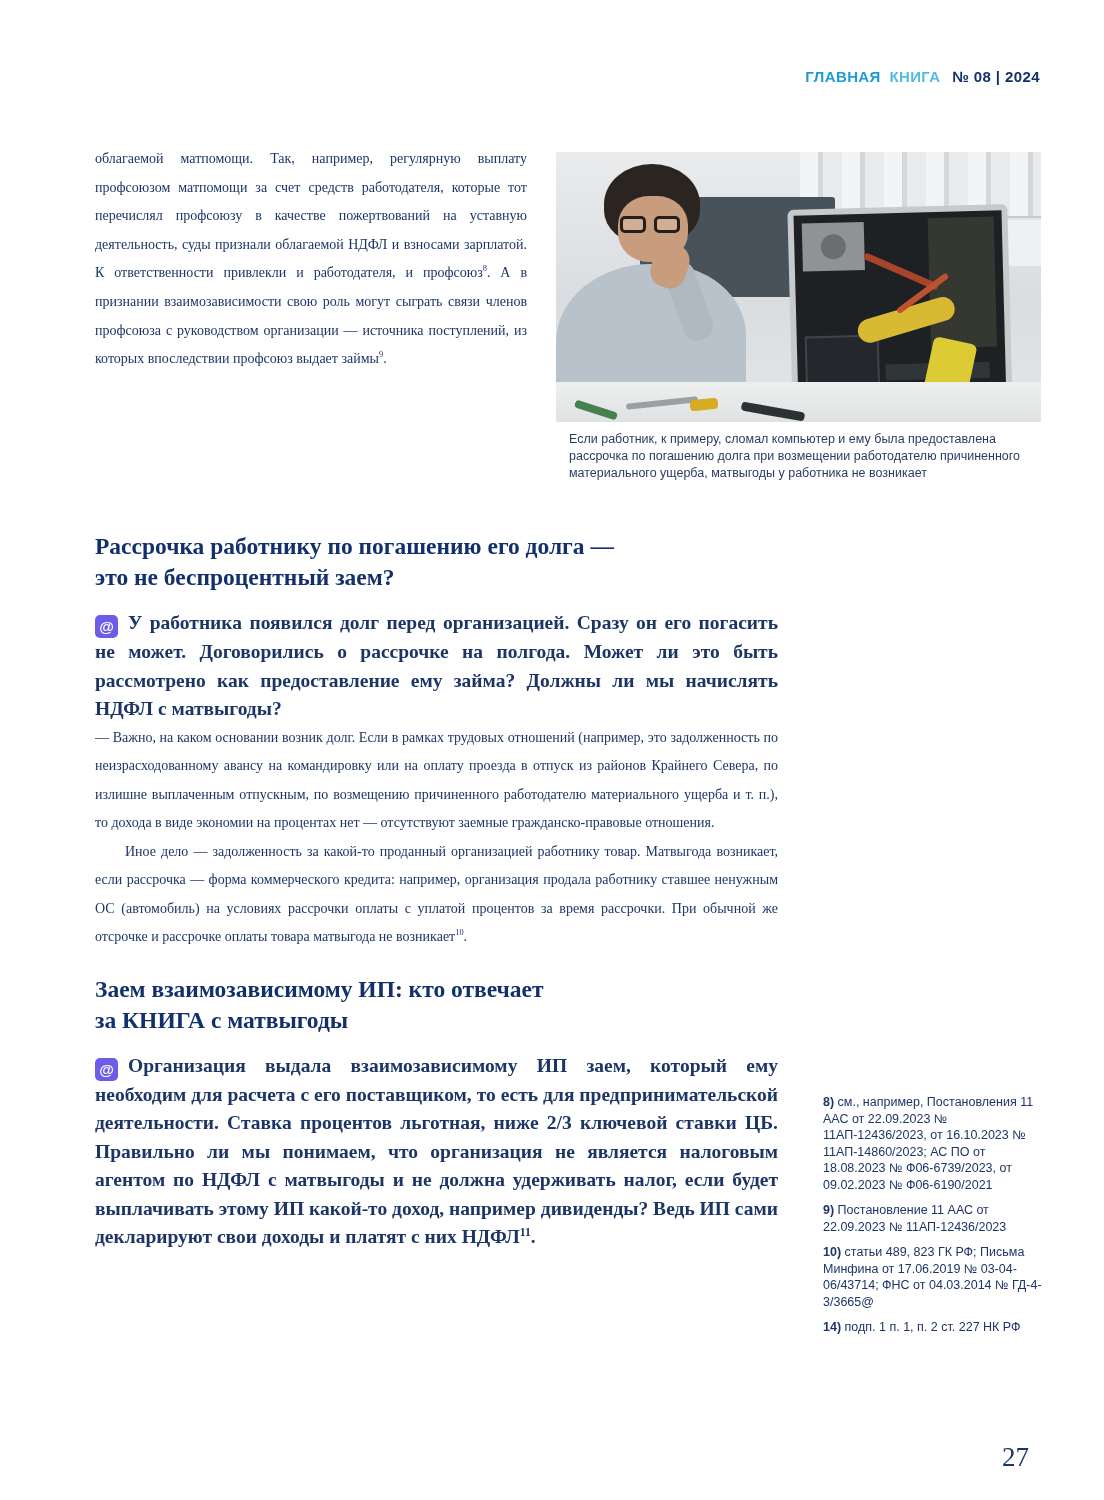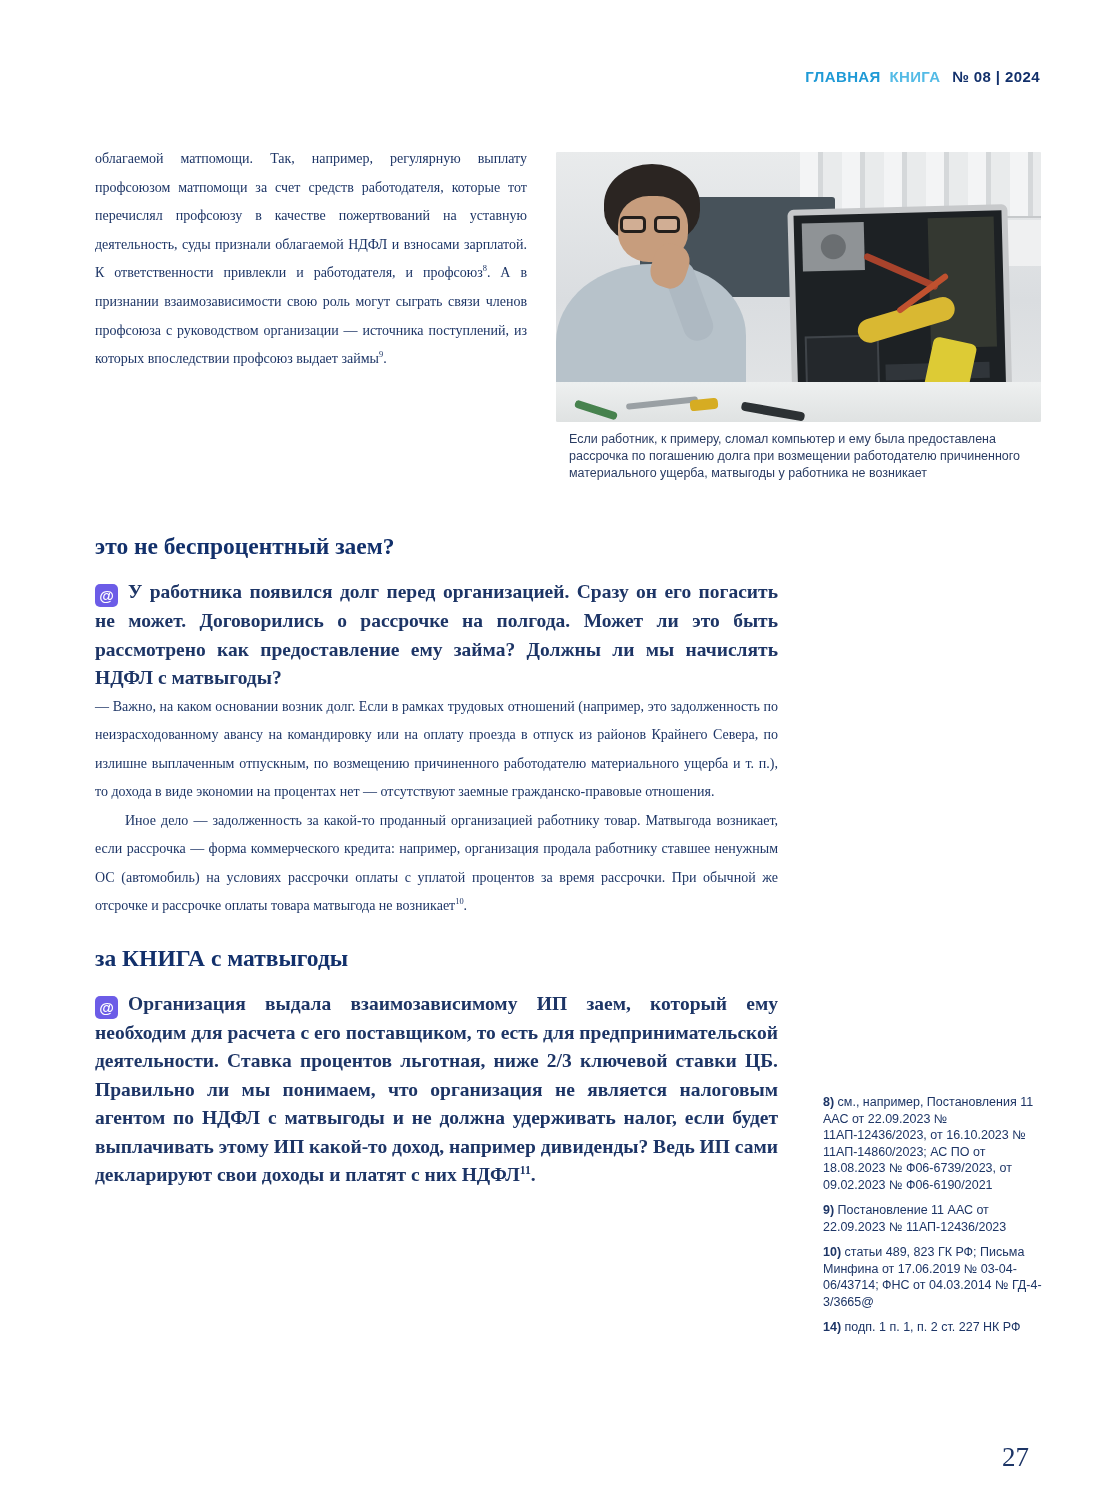--- a/index.html
+++ b/index.html
@@ -155,30 +155,32 @@
     <div class="ph-tool t-handle"></div>
     <div class="ph-tool t-pliers"></div>
     <div class="ph-tool t-green"></div>
   </figure>
 
   <div class="caption">Если работник, к примеру, сломал компьютер и ему была предоставлена рассрочка по погашению долга при возмещении работодателю причиненного материального ущерба, матвыгоды у работника не возникает</div>
 
   <main class="main-col">
 
     <h2 class="section-heading">
+      <span class="hl">Рассрочка работнику по погашению его долга —</span>
       <span class="hl">это не беспроцентный заем?</span>
     </h2>
 
     <p class="question"><span class="at-badge">@</span><span>У работника появился долг перед организацией. Сразу он его погасить не может. Договорились о рассрочке на полгода. Может ли это быть рассмотрено как предоставление ему займа? Должны ли мы начислять НДФЛ с матвыгоды?</span></p>
 
     <p class="answer">— Важно, на каком основании возник долг. Если в рамках трудовых отношений (например, это задолженность по неизрасходованному авансу на командировку или на оплату проезда в отпуск из районов Крайнего Севера, по излишне выплаченным отпускным, по возмещению причиненного работодателю материального ущерба и т. п.), то дохода в виде экономии на процентах нет — отсутствуют заемные гражданско-правовые отношения.</p>
 
     <p class="answer indent"><span>Иное дело — задолженность за какой-то проданный организацией работнику товар. Матвыгода возникает, если рассрочка — форма коммерческого кредита: например, организация продала работнику ставшее ненужным ОС (автомобиль) на условиях рассрочки оплаты с уплатой процентов за время рассрочки. При обычной же отсрочке и рассрочке оплаты товара матвыгода не возникает</span><sup>10</sup><span>.</span></p>
 
     <h2 class="section-heading mt">
+      <span class="hl">Заем взаимозависимому ИП: кто отвечает</span>
       <span class="hl">за КНИГА с матвыгоды</span>
     </h2>
 
     <p class="question"><span class="at-badge">@</span><span>Организация выдала взаимозависимому ИП заем, который ему необходим для расчета с его поставщиком, то есть для предпринимательской деятельности. Ставка процентов льготная, ниже 2/3 ключевой ставки ЦБ. Правильно ли мы понимаем, что организация не является налоговым агентом по НДФЛ с матвыгоды и не должна удерживать налог, если будет выплачивать этому ИП какой-то доход, например дивиденды? Ведь ИП сами декларируют свои доходы и платят с них НДФЛ</span><sup>11</sup><span>.</span></p>
 
   </main>
 
   <aside class="footnotes">
     <p class="fn"><b class="fn-num">8)</b> <span>см., например, Постановления 11 ААС от 22.09.2023 № 11АП-12436/2023, от 16.10.2023 № 11АП-14860/2023; АС ПО от 18.08.2023 № Ф06-6739/2023, от 09.02.2023 № Ф06-6190/2021</span></p>
     <p class="fn"><b class="fn-num">9)</b> <span>Постановление 11 ААС от 22.09.2023 № 11АП-12436/2023</span></p>

